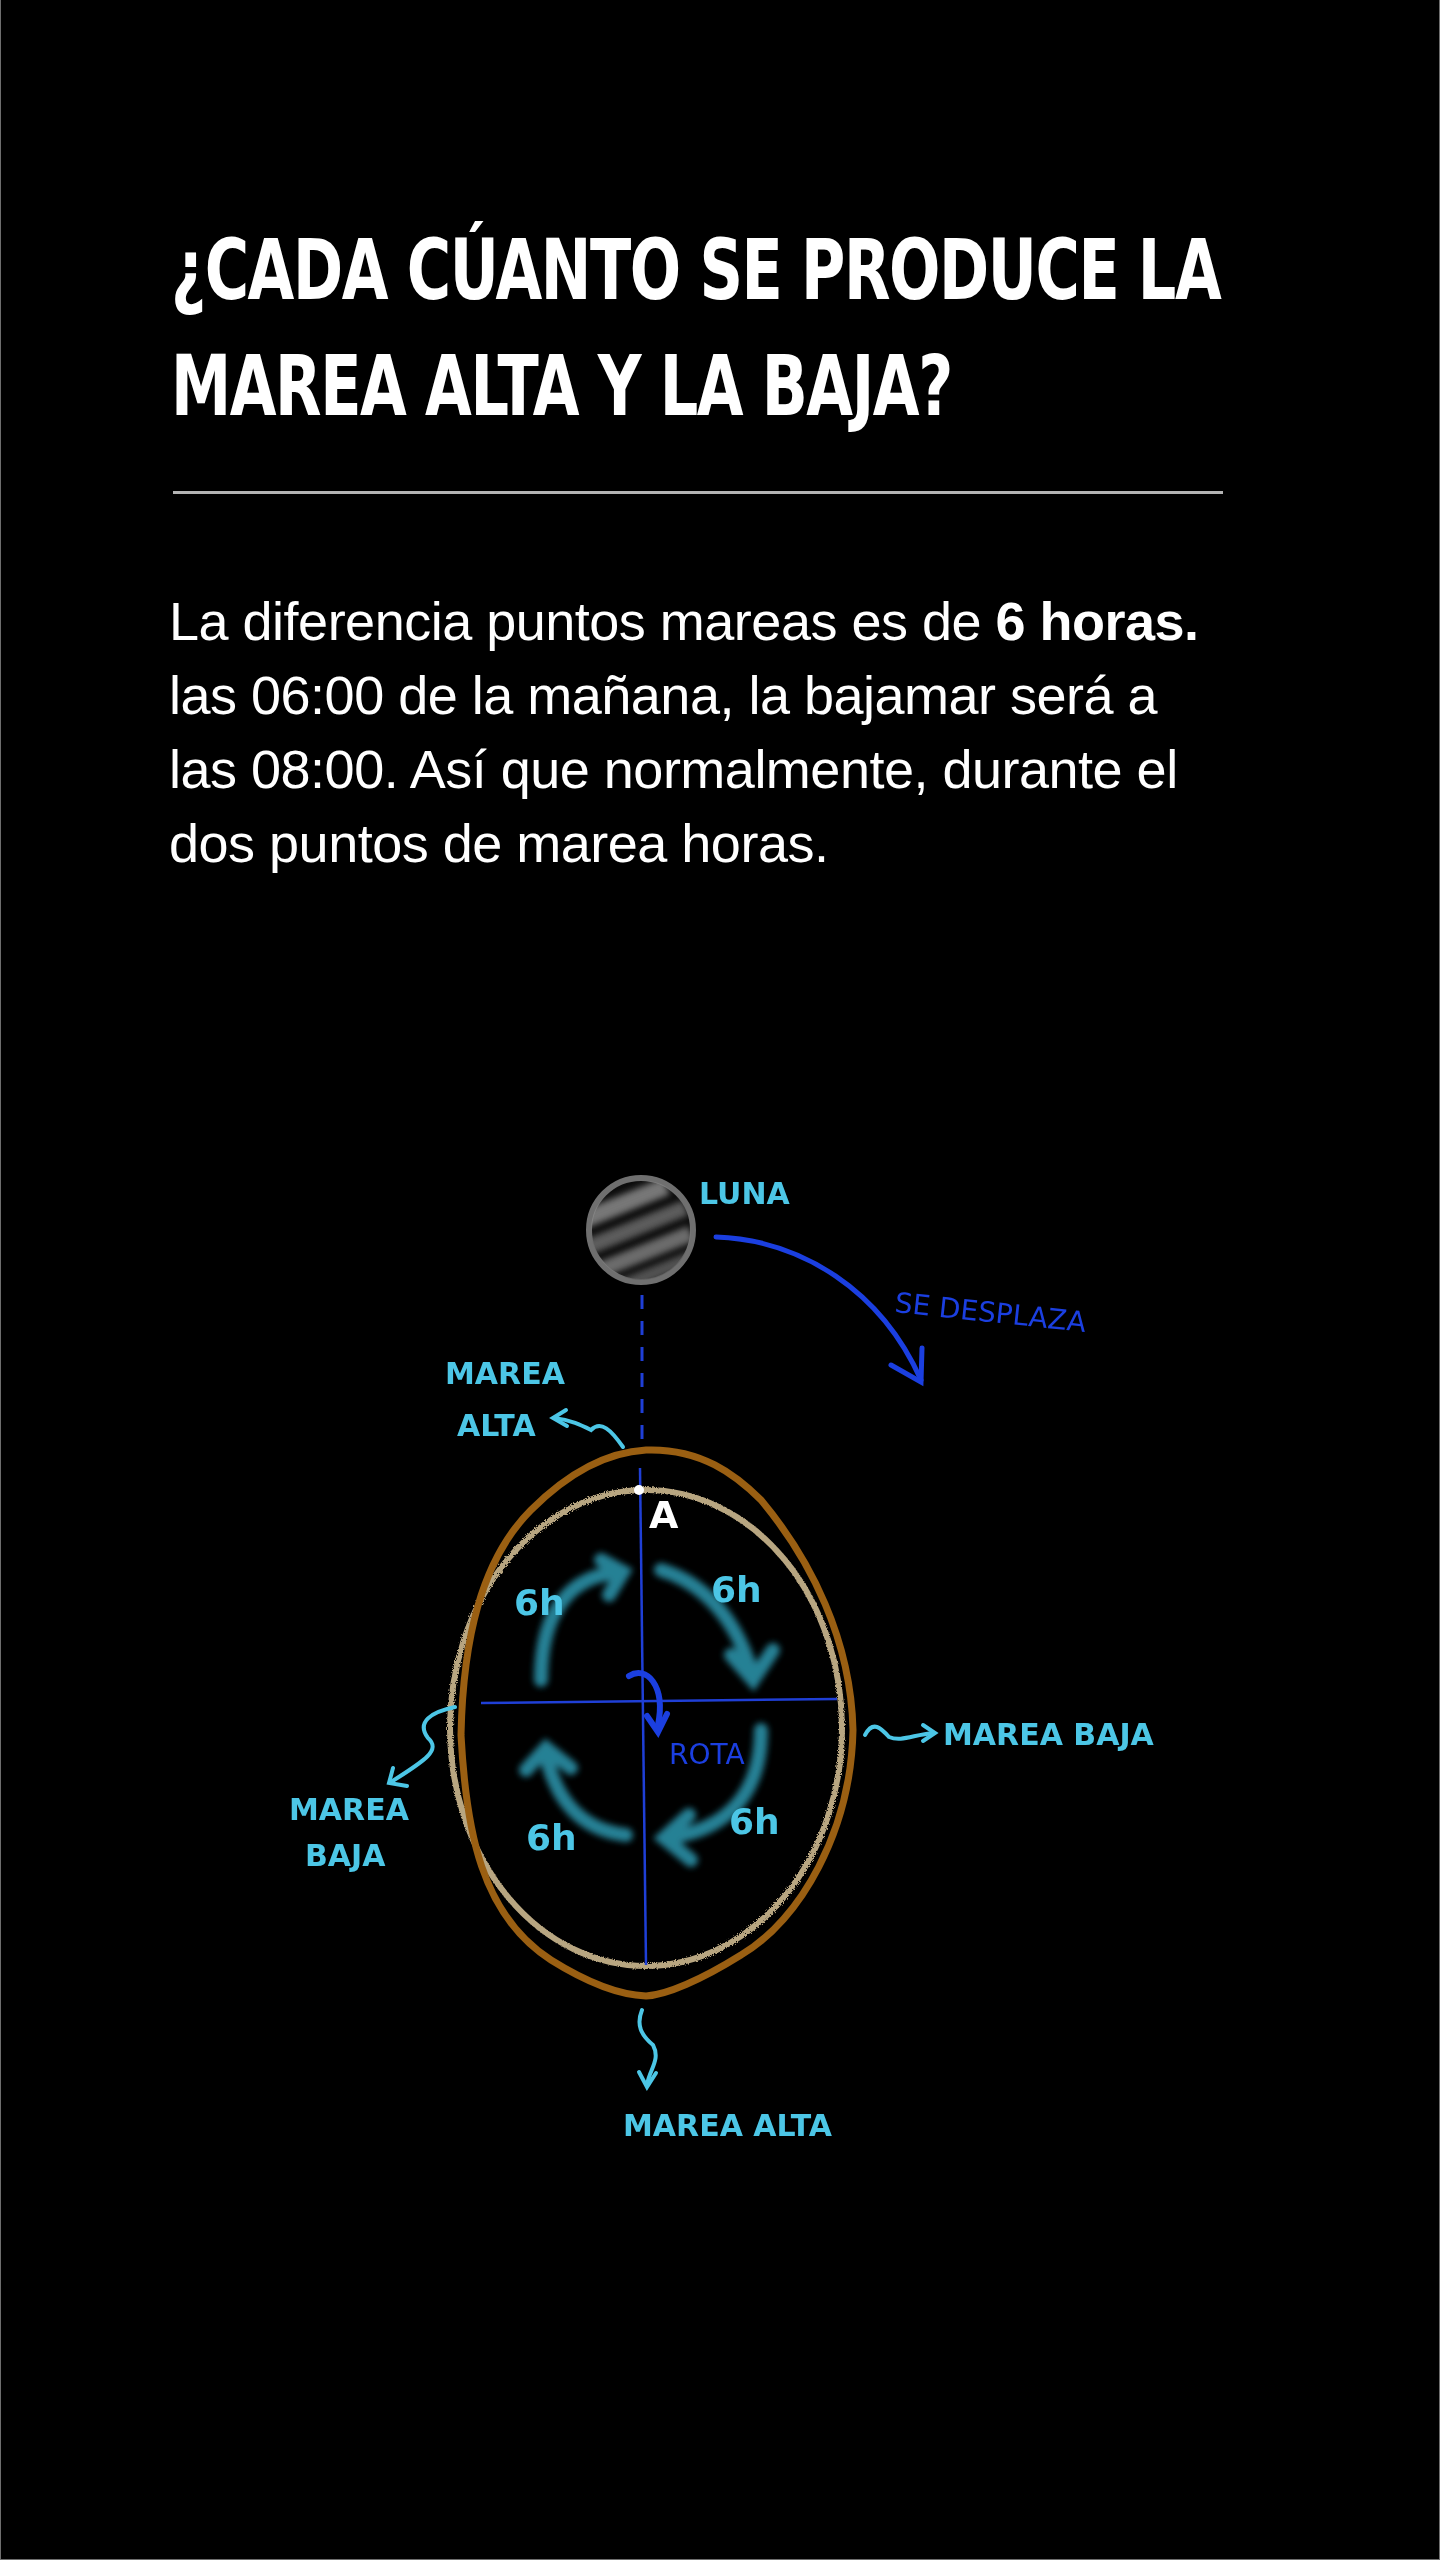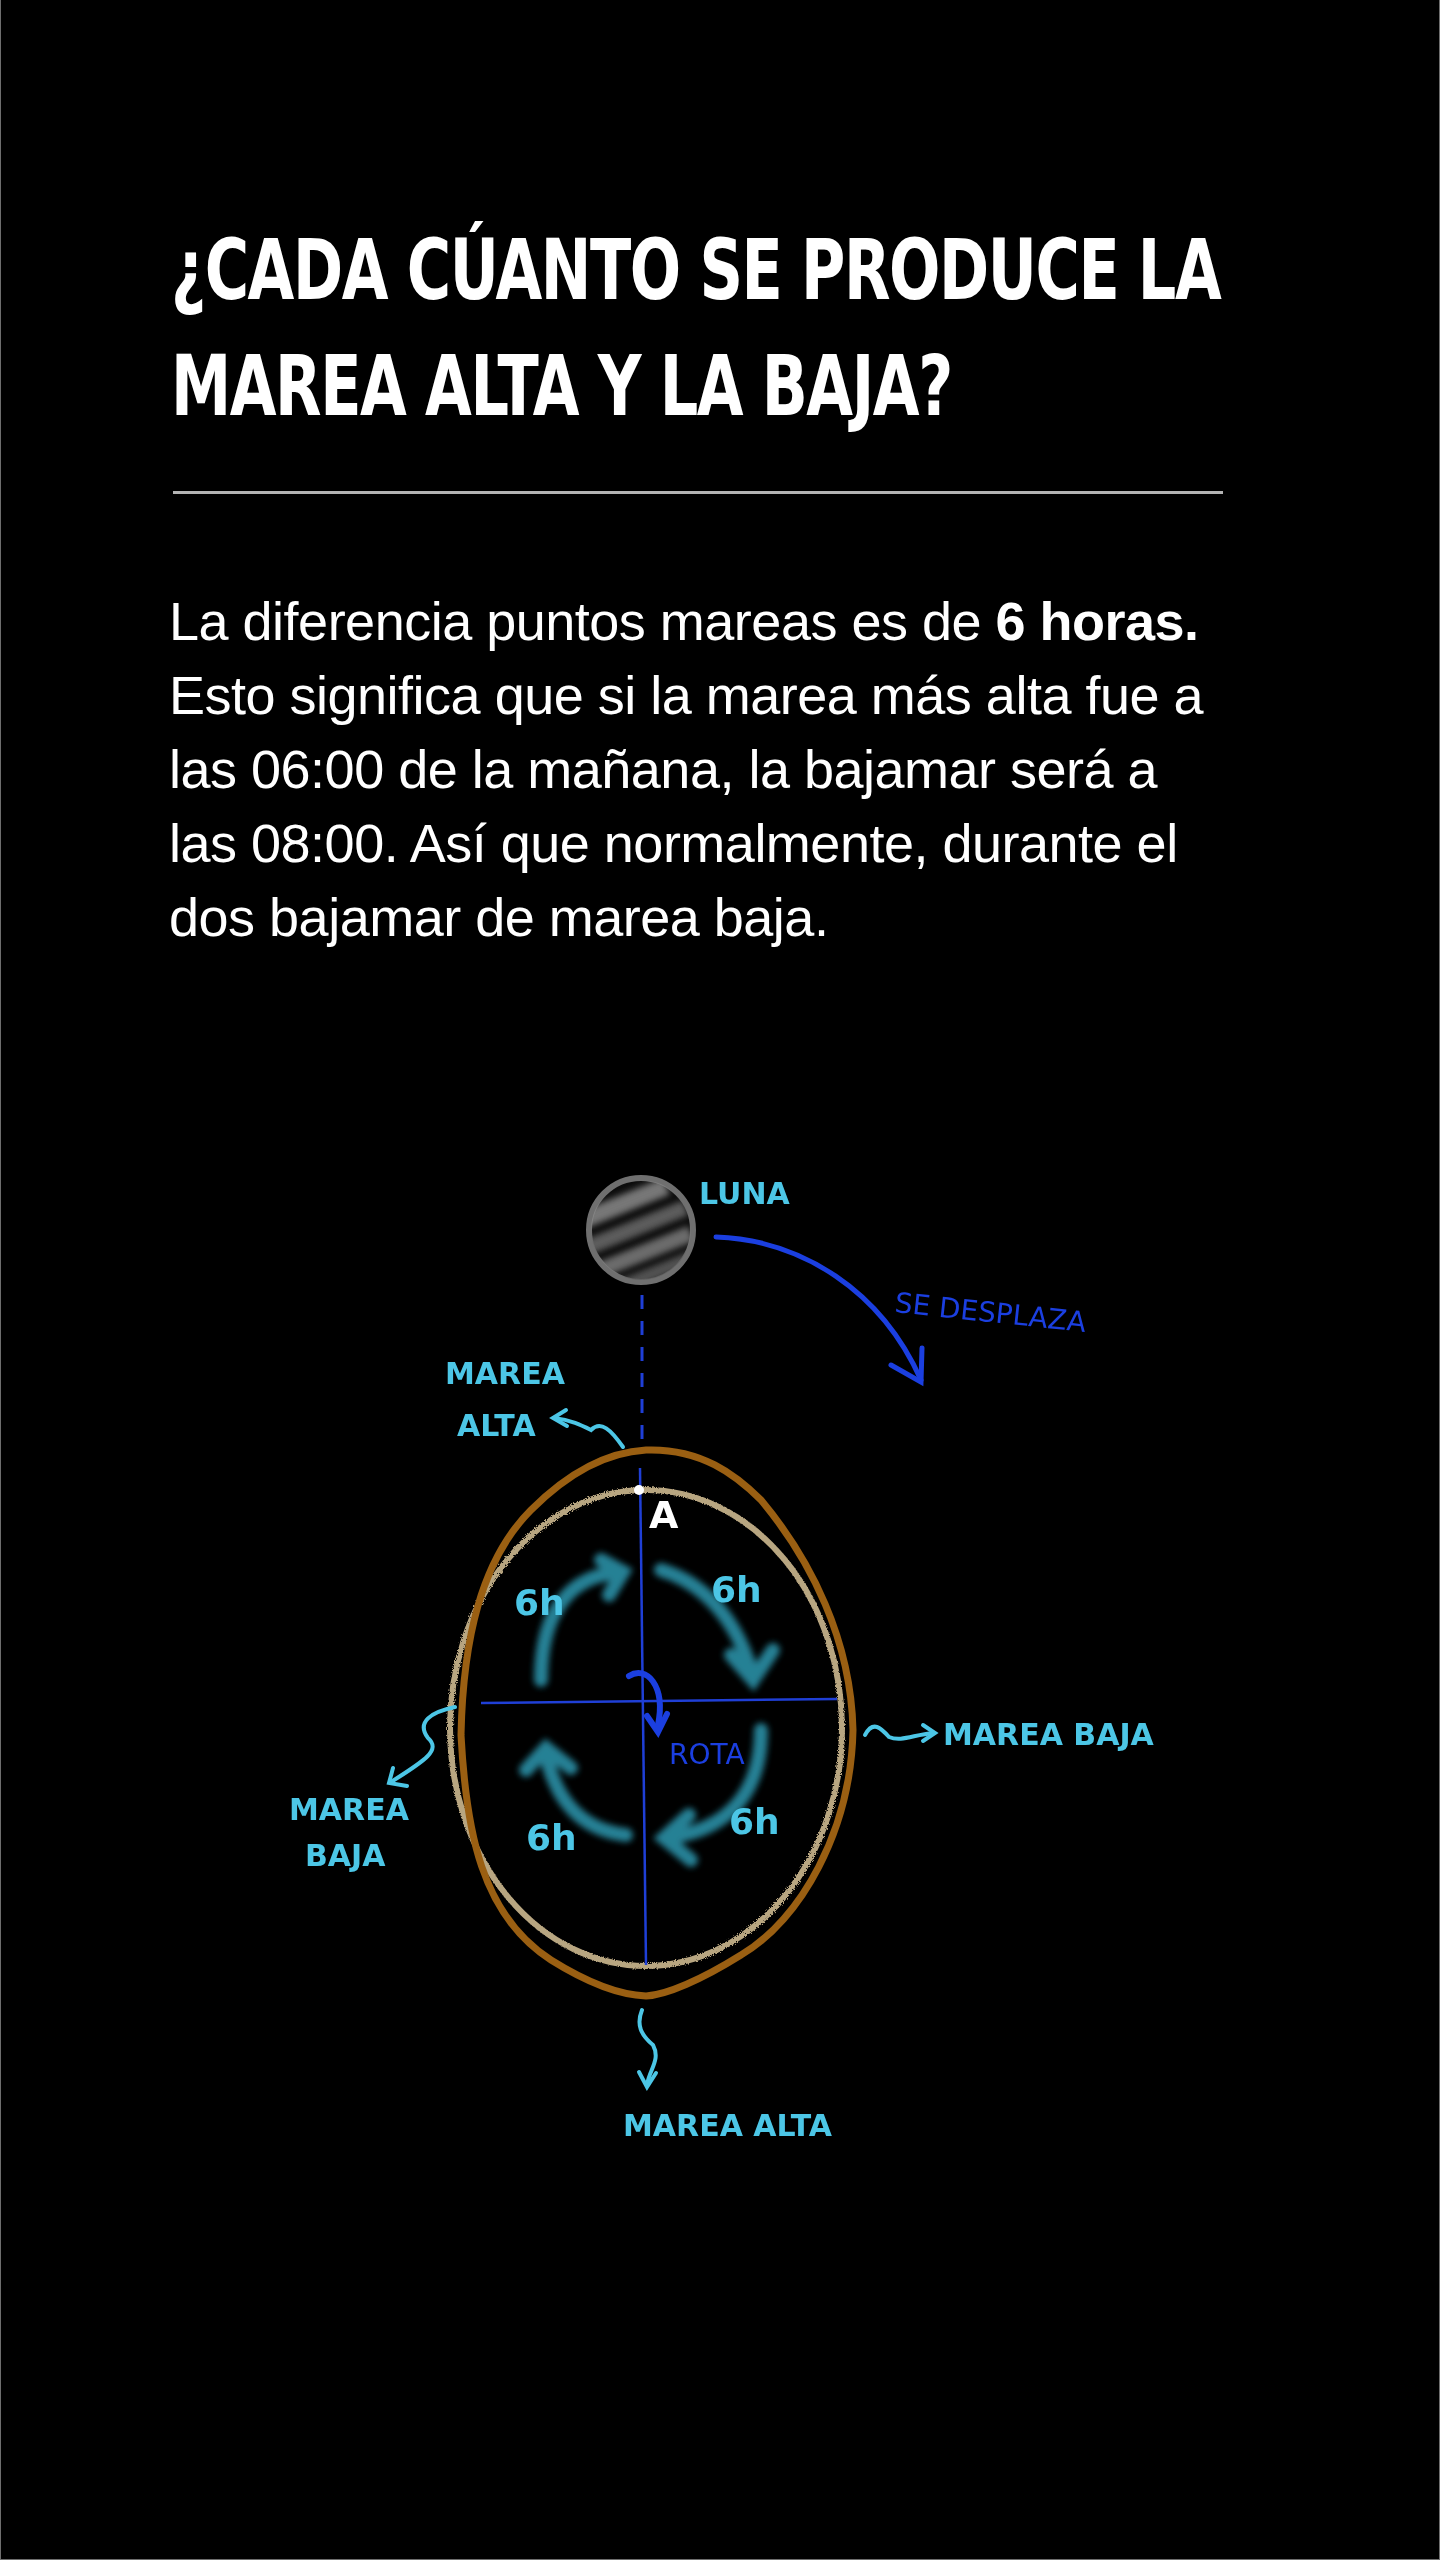--- a/index.html
+++ b/index.html
@@ -82,24 +82,23 @@
 
   <h1 class="title">
     <span>¿CADA CÚANTO SE PRODUCE LA</span>
     <span>MAREA ALTA Y LA BAJA?</span>
   </h1>
 
   <div class="divider"></div>
 
   <p class="body-text">
     <span class="line"><span>La diferencia puntos mareas es de </span><b>6 horas.</b></span>
-    <span class="line">Esto significa que si la marea más alta fue a</span>
     <span class="line">las 06:00 de la mañana, la bajamar será a</span>
     <span class="line">las 08:00. Así que normalmente, durante el</span>
-    <span class="line">dos bajamar de marea baja.</span>
+    <span class="line">dos puntos de marea horas.</span>
   </p>
 
   <svg class="diagram" width="1440" height="2560" viewBox="0 0 1440 2560" xmlns="http://www.w3.org/2000/svg">
     <defs>
       <filter id="chalk" x="-10%" y="-10%" width="120%" height="120%">
         <feTurbulence type="fractalNoise" baseFrequency="0.9" numOctaves="2" result="n"></feTurbulence>
         <feDisplacementMap in="SourceGraphic" in2="n" scale="4"></feDisplacementMap>
       </filter>
       <filter id="soft" x="-20%" y="-20%" width="140%" height="140%">
         <feGaussianBlur stdDeviation="3"></feGaussianBlur>

